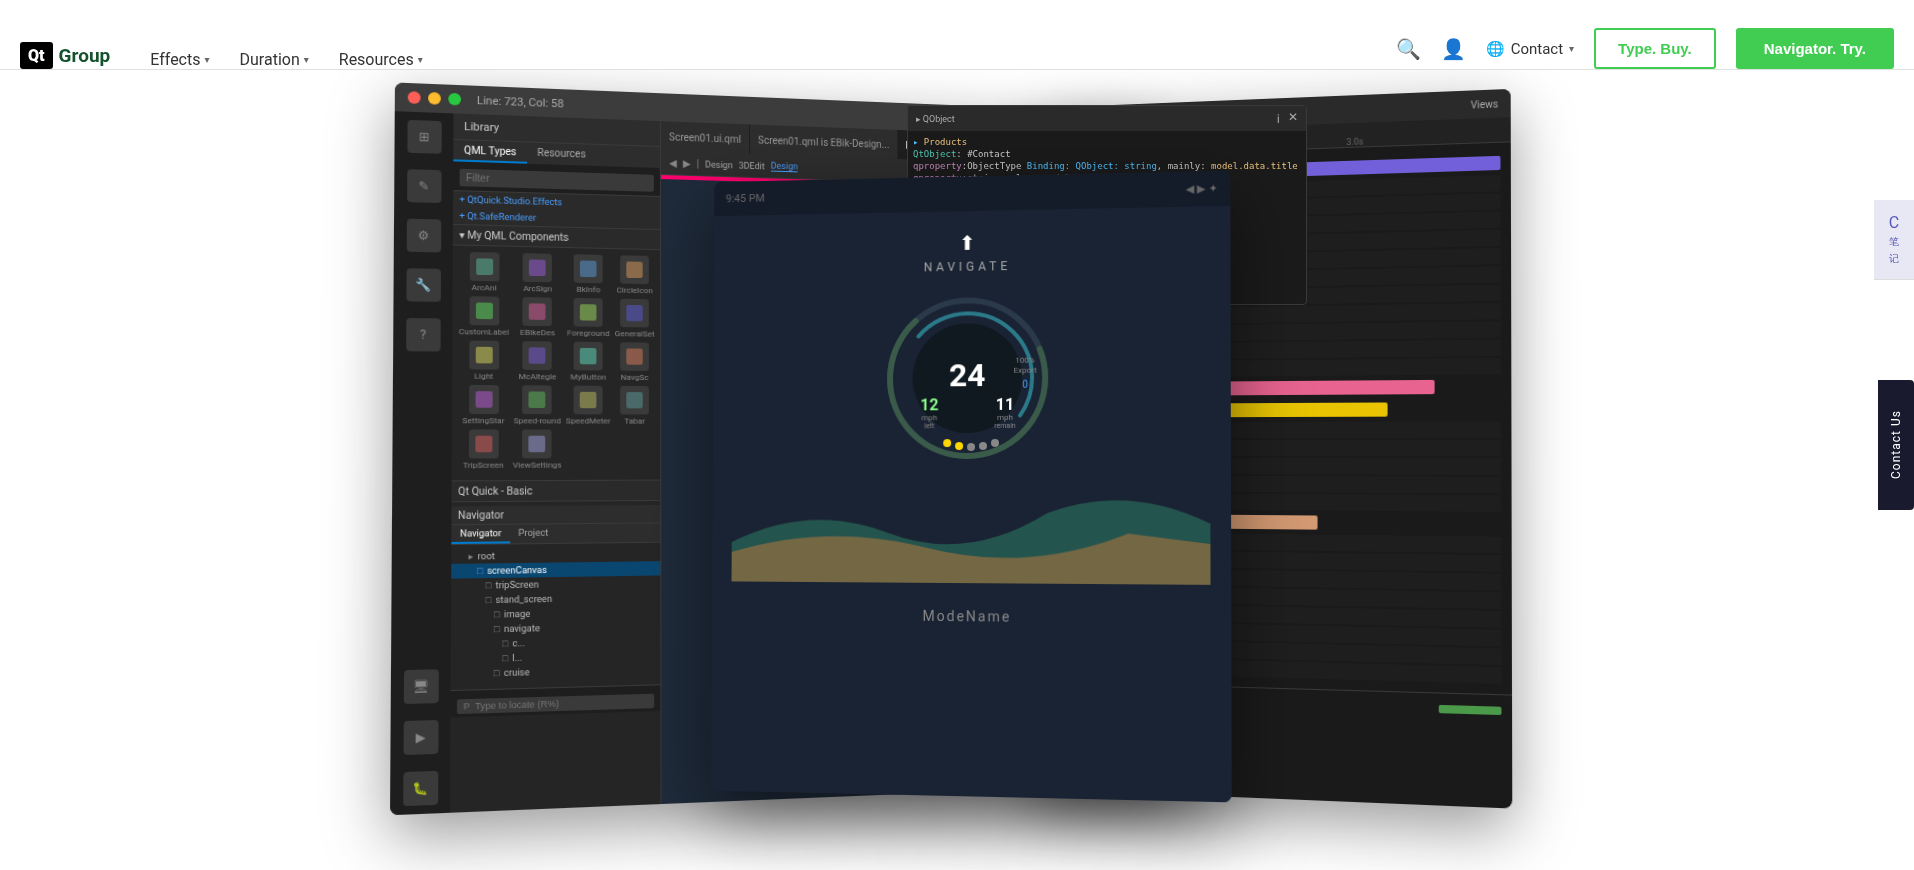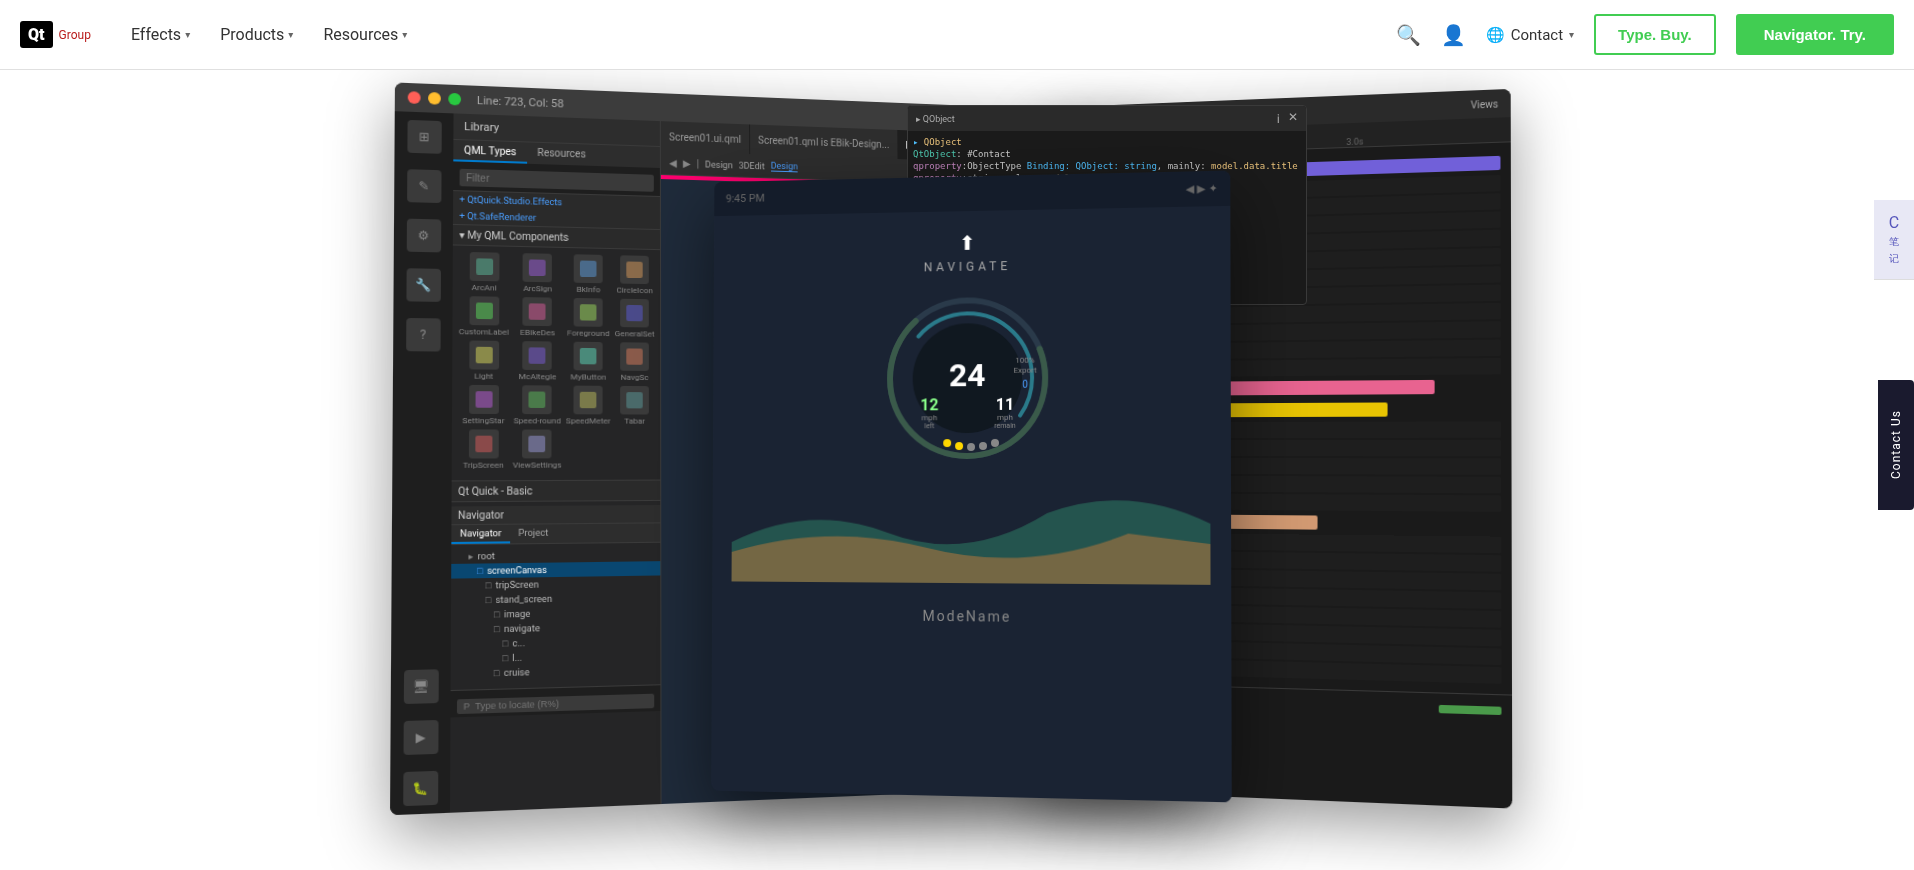--- a/index.html
+++ b/index.html
@@ -8,21 +8,21 @@
       background: #fff;
       width: 1914px;
       min-height: 870px;
       overflow-x: hidden;
       position: relative;
     }
 
     
     .navbar {
       display: flex;
-      align-items: center;
+      align-items: flex-end;
       height: 70px;
       padding: 0 20px;
       border-bottom: 1px solid #e0e0e0;
       background: #fff;
       position: relative;
       z-index: 100;
     }
 
     .logo-area {
       display: flex;
@@ -44,23 +44,23 @@
       justify-content: center;
       margin-right: 6px;
     }
 
     .logo-qt {
       font-size: 16px;
       font-weight: 900;
     }
 
     .logo-group {
-      font-size: 12px;
-      font-weight: 400;
-      color: #b91c1c;
+      font-size: 19px;
+      font-weight: 700;
+      color: #14532d;
     }
 
     .nav-links {
       display: flex;
       gap: 30px;
       flex: 1;
     }
 
     .nav-item {
       display: flex;
@@ -522,21 +522,21 @@
     </div>
     <span class="logo-group">Group</span>
   </a>
 
   <div class="nav-links">
     <div class="nav-item">
       <span>Effects</span>
       <span class="chevron">▾</span>
     </div>
     <div class="nav-item">
-      <span>Products</span>
+      <span>Duration</span>
       <span class="chevron">▾</span>
     </div>
     <div class="nav-item">
       <span>Resources</span>
       <span class="chevron">▾</span>
     </div>
   </div>
 
   <div class="nav-right">
     <span class="nav-icon">🔍</span>
@@ -834,21 +834,21 @@
         <div style="display:flex; gap:8px; align-items:center;">
           <span style="font-size:9px; color:#aaa;">▸ QObject</span>
         </div>
         <div style="display:flex; gap:8px;">
           <span style="color:#aaa; cursor:pointer; font-size:12px;">ℹ</span>
           <span style="color:#aaa; cursor:pointer; font-size:12px;">✕</span>
         </div>
       </div>
       <div class="debug-content">
         <div class="debug-line">
-          <span class="debug-kw-blue">▸ </span><span class="debug-kw-yellow">QObject</span>
+          <span class="debug-kw-blue">▸ </span><span class="debug-kw-yellow">Products</span>
         </div>
         <div class="debug-line">
           <span style="color:#555;">  </span><span class="debug-kw-green">QtObject</span><span style="color:#ccc;">: #Contact</span>
         </div>
         <div class="debug-line">
           <span style="color:#555;">  </span><span class="debug-kw-pink">qproperty</span><span style="color:#ccc;">:ObjectType  </span><span class="debug-kw-blue">Binding: QObject: string</span><span style="color:#ccc;">, mainly: </span><span class="debug-kw-yellow">model.data.title</span>
         </div>
         <div class="debug-line">
           <span style="color:#555;">  </span><span class="debug-kw-pink">qproperty</span><span style="color:#ccc;">:string value: </span><span class="debug-kw-yellow">model.data.title</span>
         </div>

